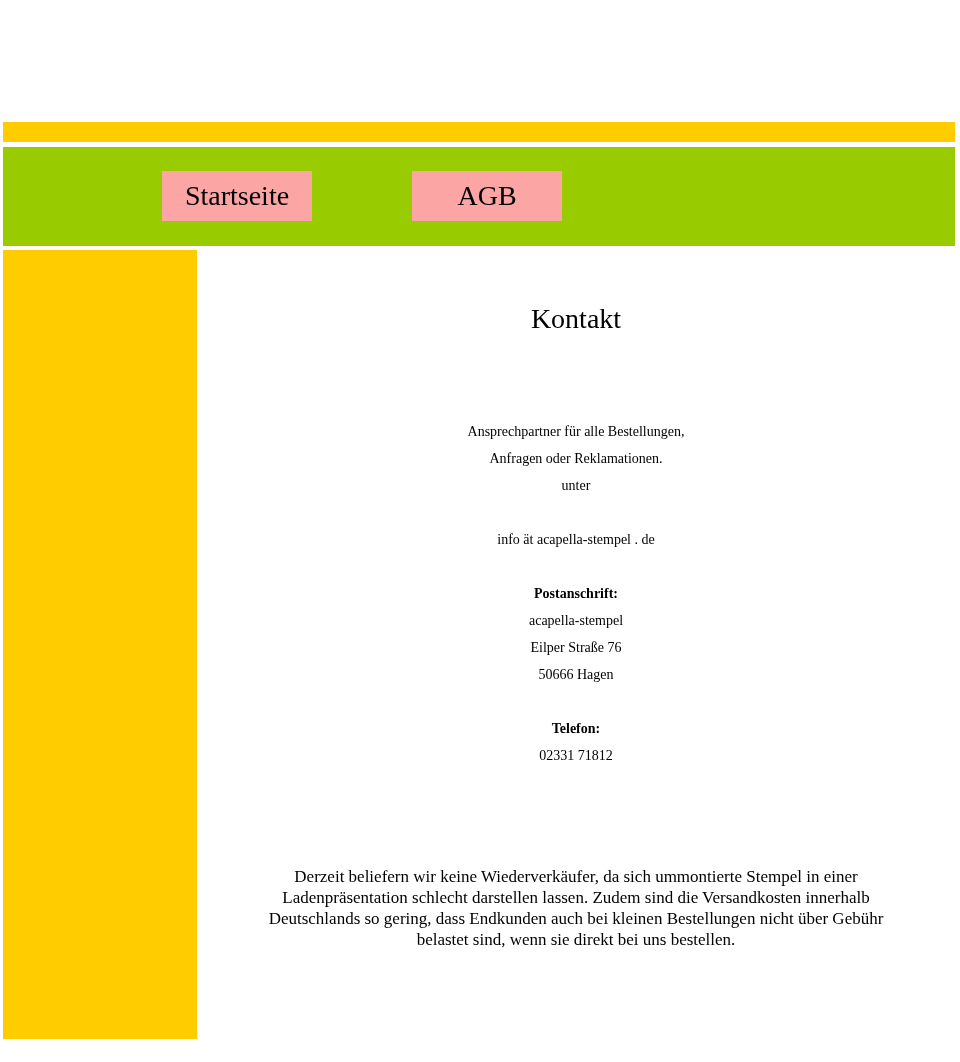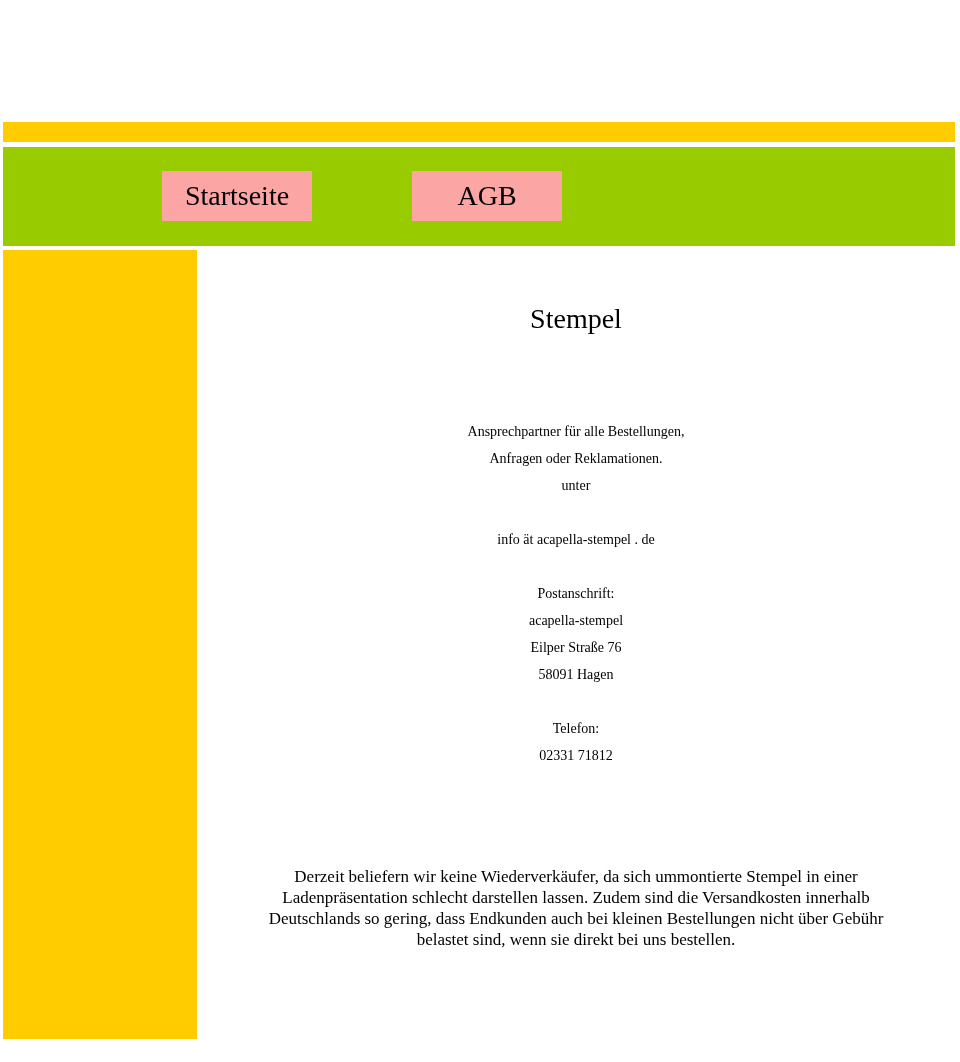--- a/index.html
+++ b/index.html
@@ -74,21 +74,21 @@
     line-height: 33px;
   }
   .text-block {
     font-size: 14px;
     line-height: 27px;
   }
   .intro-block   { margin-top: 83px; }
   .email-block   { margin-top: 27px; }
   .postal-block  { margin-top: 27px; }
   .phone-block   { margin-top: 27px; }
-  .bold-label    { font-weight: normal; }
+  .bold-label    { font-weight: bold; }
   .note {
     margin: 97px auto 0 auto;
     max-width: 630px;
     font-size: 17px;
     line-height: 21px;
   }
 </style>
 </head>
 <body>
 
@@ -98,35 +98,35 @@
 
   <div class="nav-bar">
     <a class="nav-btn pos-0">Startseite</a>
     <a class="nav-btn pos-1">AGB</a>
   </div>
 
   <div class="sidebar"></div>
 
   <div class="content">
 
-    <h1 class="page-title">Stempel</h1>
+    <h1 class="page-title">Kontakt</h1>
 
     <div class="text-block intro-block">
       <div>Ansprechpartner für alle Bestellungen,</div>
       <div>Anfragen oder Reklamationen.</div>
       <div>unter</div>
     </div>
 
     <div class="text-block email-block">info ät acapella-stempel . de</div>
 
     <div class="text-block postal-block">
       <div class="bold-label">Postanschrift:</div>
       <div>acapella-stempel</div>
       <div>Eilper Straße 76</div>
-      <div>58091 Hagen</div>
+      <div>50666 Hagen</div>
     </div>
 
     <div class="text-block phone-block">
       <div class="bold-label">Telefon:</div>
       <div>02331 71812</div>
     </div>
 
     <p class="note">Derzeit beliefern wir keine Wiederverkäufer, da sich ummontierte Stempel in einer Ladenpräsentation schlecht darstellen lassen. Zudem sind die Versandkosten innerhalb Deutschlands so gering, dass Endkunden auch bei kleinen Bestellungen nicht über Gebühr belastet sind, wenn sie direkt bei uns bestellen.</p>
 
   </div>

